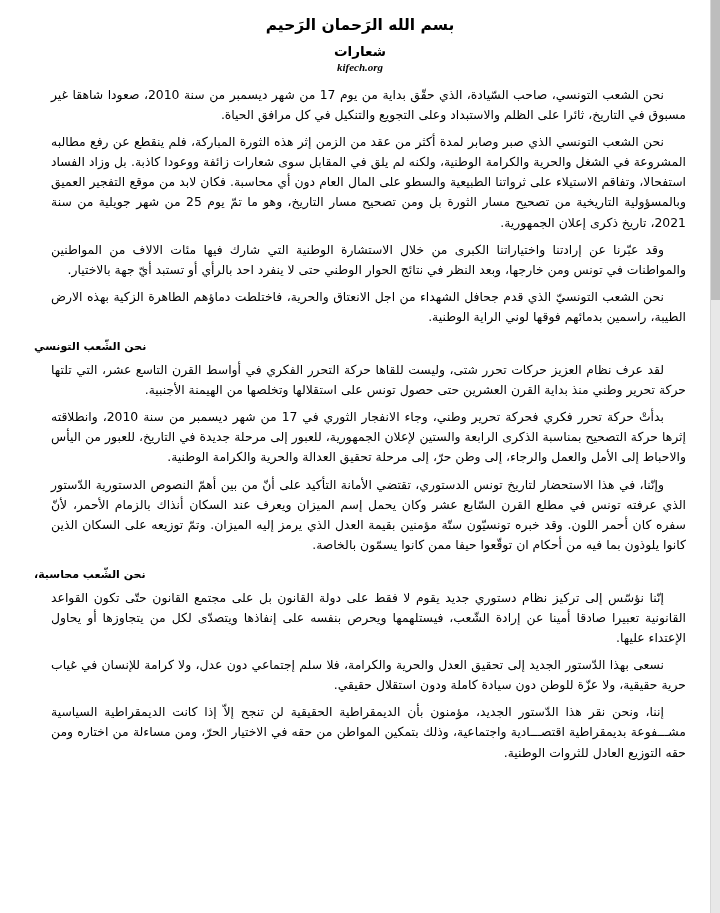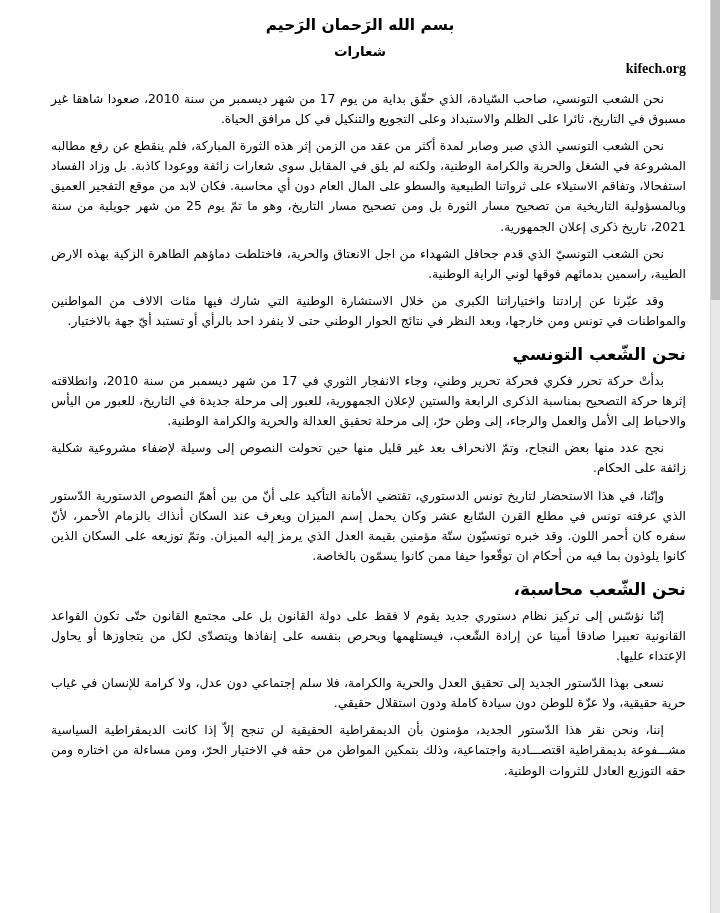--- a/index.html
+++ b/index.html
@@ -48,61 +48,62 @@
     direction: rtl;
   }
   .doc-title {
     text-align: center;
     font-size: 13.5px;
     font-weight: bold;
     margin: 0 0 2px 0;
     direction: rtl;
   }
   .site {
-    text-align: right;
-    font-size: 14px;
+    text-align: center;
+    font-size: 11px;
     font-weight: bold;
     margin: 0 0 12px 0;
     direction: ltr;
     font-family: "Liberation Serif", "DejaVu Serif", serif;
+    font-style: italic;
   }
   p.para {
     direction: rtl;
     text-align: justify;
     text-align-last: right;
     font-size: 12.4px;
     line-height: 1.62;
     margin: 0 0 7px 17px;
     text-indent: 22px;
   }
   h2.section {
     direction: rtl;
-    text-align: right;
-    font-size: 17px;
+    text-align: left;
+    font-size: 11px;
     font-weight: bold;
     margin: 13px 0 7px 0;
   }
 </style>
 </head>
 <body>
 
 <div class="page">
 
   <div class="basmala">بسم الله الرَحمان الرَحيم</div>
   <div class="doc-title">شعارات</div>
   <div class="site">kifech.org</div>
 
   <div id="body-content">
       <p class="para">نحن الشعب التونسي، صاحب السّيادة، الذي حقّق بداية من يوم 17 من شهر ديسمبر من سنة 2010، صعودا شاهقا غير مسبوق في التاريخ، ثائرا على الظلم والاستبداد وعلى التجويع والتنكيل في كل مرافق الحياة.</p>
       <p class="para">نحن الشعب التونسي الذي صبر وصابر لمدة أكثر من عقد من الزمن إثر هذه الثورة المباركة، فلم ينقطع عن رفع مطالبه المشروعة في الشغل والحرية والكرامة الوطنية، ولكنه لم يلق في المقابل سوى شعارات زائفة ووعودا كاذبة. بل وزاد الفساد استفحالا، وتفاقم الاستيلاء على ثرواتنا الطبيعية والسطو على المال العام دون أي محاسبة. فكان لابد من موقع التفجير العميق وبالمسؤولية التاريخية من تصحيح مسار الثورة بل ومن تصحيح مسار التاريخ، وهو ما تمّ يوم 25 من شهر جويلية من سنة 2021، تاريخ ذكرى إعلان الجمهورية.</p>
+      <p class="para">وقد عبّرنا عن إرادتنا واختياراتنا الكبرى من خلال الاستشارة الوطنية التي شارك فيها مئات الالاف من المواطنين والمواطنات في تونس ومن خارجها، وبعد النظر في نتائج الحوار الوطني حتى لا ينفرد احد بالرأي أو تستبد أيّ جهة بالاختيار.</p>
       <p class="para">نحن الشعب التونسيّ الذي قدم جحافل الشهداء من اجل الانعتاق والحرية، فاختلطت دماؤهم الطاهرة الزكية بهذه الارض الطيبة، راسمين بدمائهم فوقها لوني الراية الوطنية.</p>
-      <p class="para">وقد عبّرنا عن إرادتنا واختياراتنا الكبرى من خلال الاستشارة الوطنية التي شارك فيها مئات الالاف من المواطنين والمواطنات في تونس ومن خارجها، وبعد النظر في نتائج الحوار الوطني حتى لا ينفرد احد بالرأي أو تستبد أيّ جهة بالاختيار.</p>
       <h2 class="section">نحن الشّعب التونسي</h2>
+      <p class="para">لقد عرف نظام العزيز حركات تحرر شتى، وليست للقاها حركة التحرر الفكري في أواسط القرن التاسع عشر، التي تلتها حركة تحرير وطني منذ بداية القرن العشرين حتى حصول تونس على استقلالها وتخلصها من الهيمنة الأجنبية.</p>
       <p class="para">بدأتْ حركة تحرر فكري فحركة تحرير وطني، وجاء الانفجار الثوري في 17 من شهر ديسمبر من سنة 2010، وانطلاقته إثرها حركة التصحيح بمناسبة الذكرى الرابعة والستين لإعلان الجمهورية، للعبور إلى مرحلة جديدة في التاريخ، للعبور من اليأس والاحباط إلى الأمل والعمل والرجاء، إلى وطن حرّ، إلى مرحلة تحقيق العدالة والحرية والكرامة الوطنية.</p>
-      <p class="para">نجح عدد منها بعض النجاح، وتمّ الانحراف بعد غير قليل منها حين تحولت النصوص إلى وسيلة لإضفاء مشروعية شكلية زائفة على الحكام.</p>
       <p class="para">وإنّنا، في هذا الاستحضار لتاريخ تونس الدستوري، تقتضي الأمانة التأكيد على أنّ من بين أهمّ النصوص الدستورية الدّستور الذي عرفته تونس في مطلع القرن السّابع عشر وكان يحمل إسم الميزان ويعرف عند السكان أنذاك بالزمام الأحمر، لأنّ سفره كان أحمر اللون. وقد خبره تونسيّون ستّة مؤمنين بقيمة العدل الذي يرمز إليه الميزان. وتمّ توزيعه على السكان الذين كانوا يلوذون بما فيه من أحكام ان توقّعوا حيفا ممن كانوا يسمّون بالخاصة.</p>
       <h2 class="section">نحن الشّعب محاسبة،</h2>
       <p class="para">إنّنا نؤسّس إلى تركيز نظام دستوري جديد يقوم لا فقط على دولة القانون بل على مجتمع القانون حتّى تكون القواعد القانونية تعبيرا صادقا أمينا عن إرادة الشّعب، فيستلهمها ويحرص بنفسه على إنفاذها ويتصدّى لكل من يتجاوزها أو يحاول الإعتداء عليها.</p>
       <p class="para">نسعى بهذا الدّستور الجديد إلى تحقيق العدل والحرية والكرامة، فلا سلم إجتماعي دون عدل، ولا كرامة للإنسان في غياب حرية حقيقية، ولا عزّة للوطن دون سيادة كاملة ودون استقلال حقيقي.</p>
       <p class="para">إننا، ونحن نقر هذا الدّستور الجديد، مؤمنون بأن الديمقراطية الحقيقية لن تنجح إلاّ إذا كانت الديمقراطية السياسية مشـــفوعة بديمقراطية اقتصـــادية واجتماعية، وذلك بتمكين المواطن من حقه في الاختيار الحرّ، ومن مساءلة من اختاره ومن حقه التوزيع العادل للثروات الوطنية.</p>
     </div>
 
   <div class="scroll-rail">
     <div class="scroll-thumb" style="top: 0px; height: 300px;"></div>
   </div>

